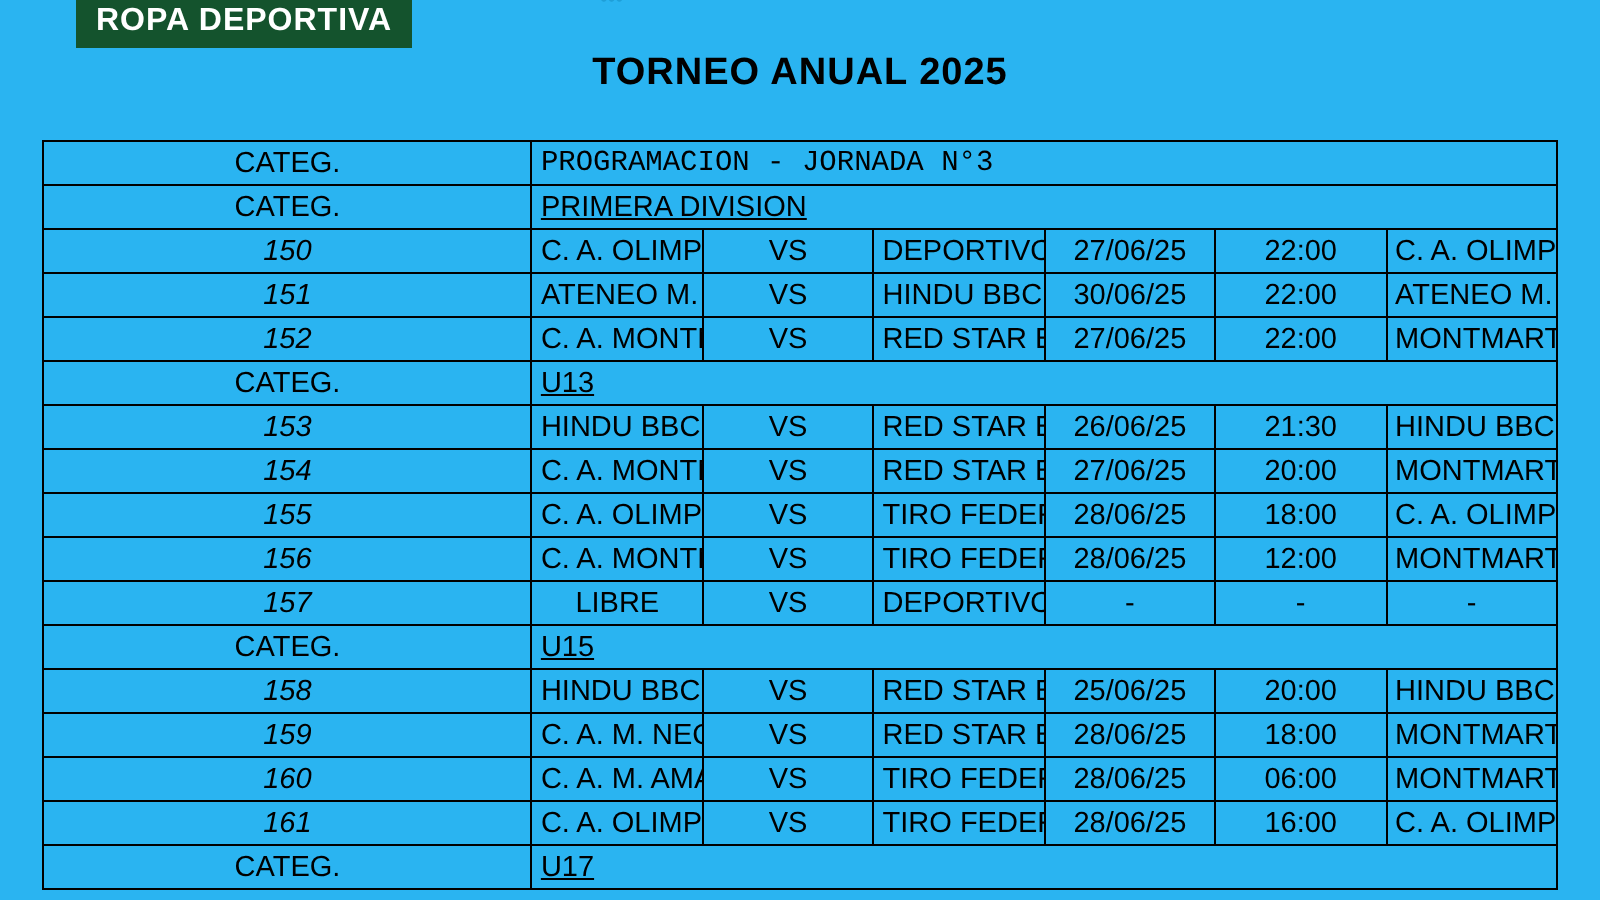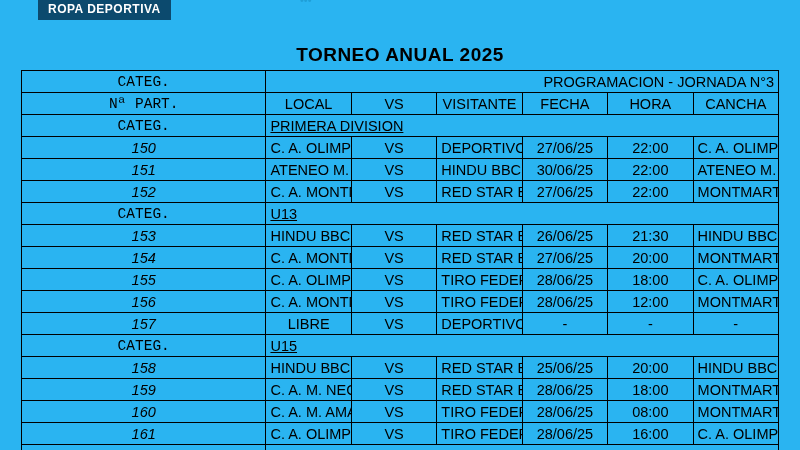--- a/index.html
+++ b/index.html
@@ -18,72 +18,71 @@
   .page {
     position: absolute;
     inset: 0;
     background: #2ab4f1;
   }
   
   .banner {
     position: absolute;
     left: 38px;
     top: 0px;
-    background: #0c4a6e;
+    background: #14532d;
     color: #ffffff;
     font-weight: bold;
-    font-size: 12px;
+    font-size: 16px;
     letter-spacing: 0.5px;
     padding: 3px 10px 4px 10px;
     line-height: 1.05;
   }
   .banner-ghost {
     position: absolute;
     left: 300px;
     top: -6px;
     font-size: 11px;
     color: #1f9fd8;
   }
   .title {
     position: absolute;
     top: 26px;
     left: 0;
     width: 100%;
     text-align: center;
     font-weight: bold;
     font-size: 19px;
     letter-spacing: 0.5px;
-    margin-top: 18px;
   }
   table.sched {
     position: absolute;
     left: 21px;
     top: 70px;
     width: 758px;
     border-collapse: collapse;
     table-layout: fixed;
   }
   table.sched td {
     border: 1px solid #000000;
     font-size: 14.5px;
     height: 21px;
     padding: 0 4px;
     white-space: nowrap;
     overflow: hidden;
   }
-  .c-categ   { width: 84px;  text-align: center; font-family: Liberation Mono, monospace; }
+  .c-categ   { width: 84px;  text-align: center; }
   .c-local   { width: 186px; text-align: left; }
   .c-vs      { width: 34px;  text-align: center; }
   .c-vis     { width: 224px; text-align: left; }
   .c-fecha   { width: 86px;  text-align: center; }
   .c-hora    { width: 56px;  text-align: center; }
   .c-cancha  { width: 136px; text-align: left; }
 
   .hdr { text-align: center; font-weight: normal; }
-  .hdr-span { text-align: right; }
+  .hdr-span { text-align: left; font-family: Liberation Mono, monospace; }
   .num { text-align: center; font-style: italic; }
   .divider-label {
     text-align: left;
     text-decoration: underline;
   }
   .center { text-align: center; }
 </style>
 </head>
 <body>
 
@@ -92,29 +91,20 @@
   <div class="banner-ghost">•••</div>
   <div class="banner">ROPA DEPORTIVA</div>
   <div class="title">TORNEO ANUAL 2025</div>
 
   <table class="sched">
     <tbody>
       <tr>
         <td class="c-categ hdr">CATEG.</td>
         <td class="c-local hdr-span" colspan="6">PROGRAMACION -  JORNADA N°3</td>
       </tr>
-      <tr>
-        <td class="c-categ hdr">Nª PART.</td>
-        <td class="c-local center">LOCAL</td>
-        <td class="c-vs">VS</td>
-        <td class="c-vis center">VISITANTE</td>
-        <td class="c-fecha">FECHA</td>
-        <td class="c-hora">HORA</td>
-        <td class="c-cancha center">CANCHA</td>
-      </tr>
 
       <tr>
         <td class="c-categ">CATEG.</td>
         <td class="divider-label" colspan="6">PRIMERA DIVISION</td>
       </tr>
       <tr>
         <td class="num">150</td>
         <td class="c-local">C. A. OLIMPIA</td>
         <td class="c-vs">VS</td>
         <td class="c-vis">DEPORTIVO JUVENTUD</td>
@@ -212,21 +202,21 @@
         <td class="c-fecha">28/06/25</td>
         <td class="c-hora">18:00</td>
         <td class="c-cancha">MONTMARTRE</td>
       </tr>
       <tr>
         <td class="num">160</td>
         <td class="c-local">C. A. M. AMARILLO</td>
         <td class="c-vs">VS</td>
         <td class="c-vis">TIRO FEDERAL</td>
         <td class="c-fecha">28/06/25</td>
-        <td class="c-hora">08:00</td>
+        <td class="c-hora">06:00</td>
         <td class="c-cancha">MONTMARTRE</td>
       </tr>
       <tr>
         <td class="num">161</td>
         <td class="c-local">C. A. OLIMPIA</td>
         <td class="c-vs">VS</td>
         <td class="c-vis">TIRO FEDERAL</td>
         <td class="c-fecha">28/06/25</td>
         <td class="c-hora">16:00</td>
         <td class="c-cancha">C. A. OLIMPIA</td>

